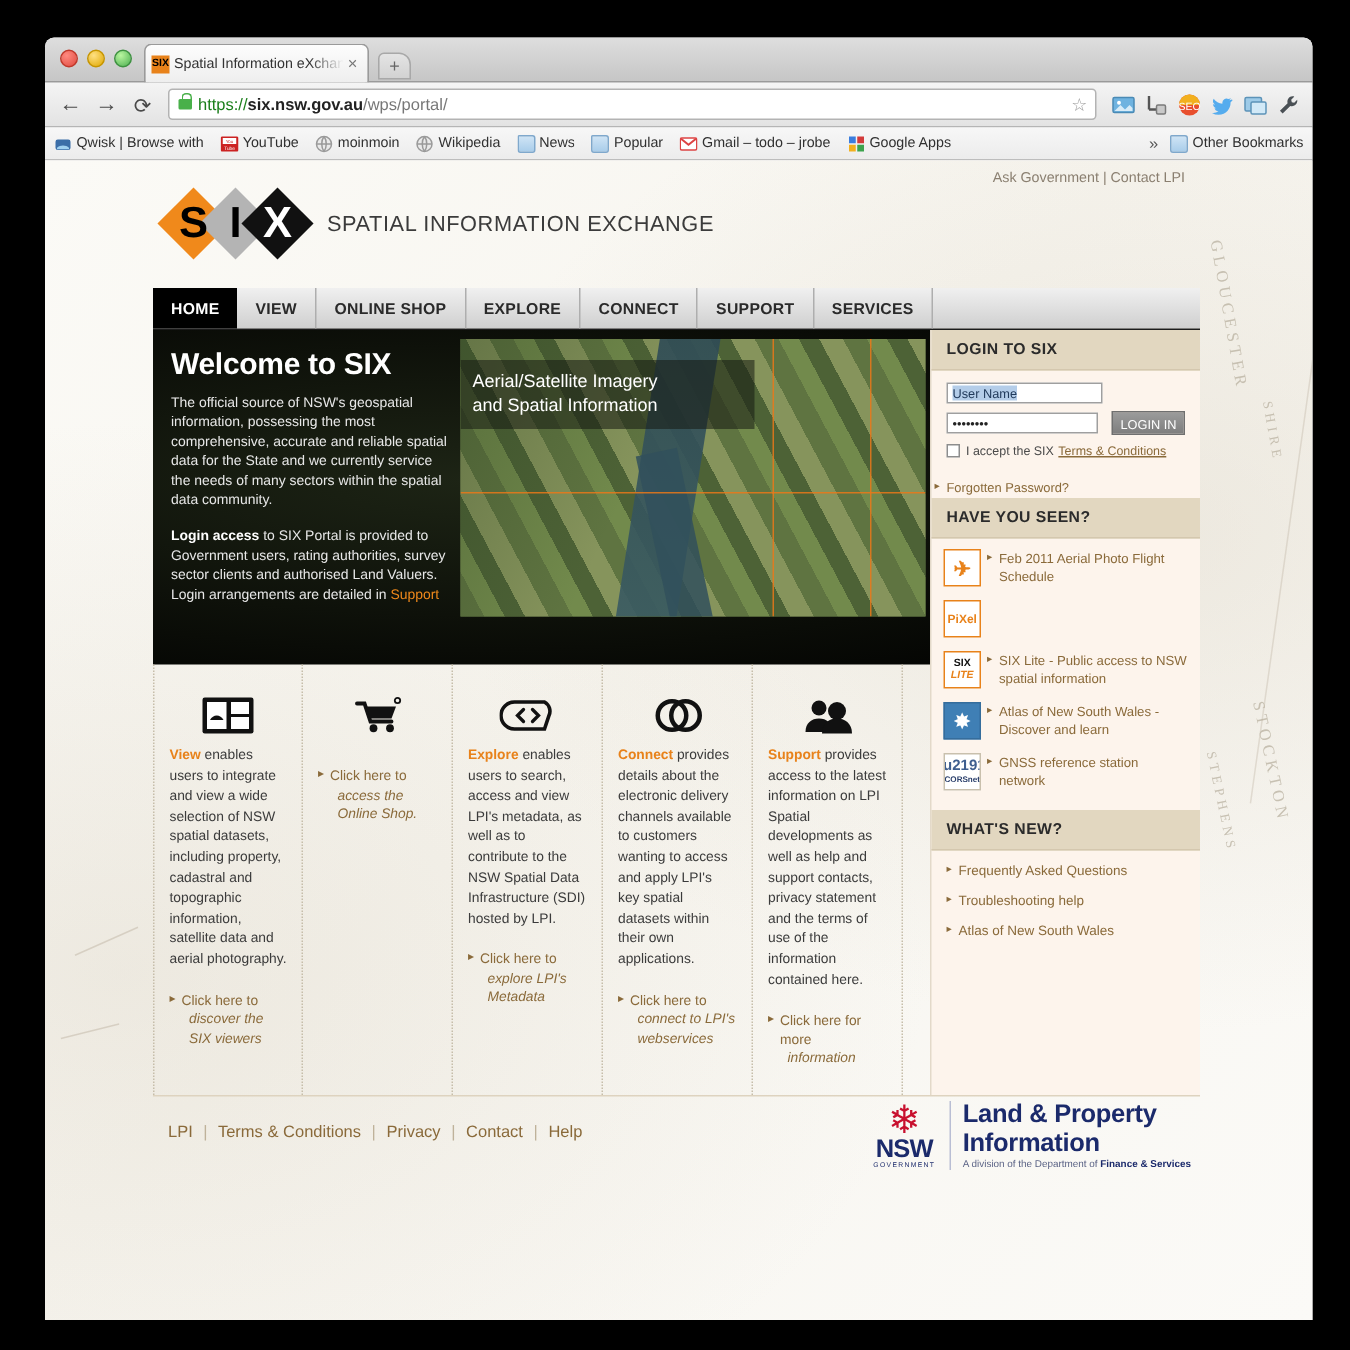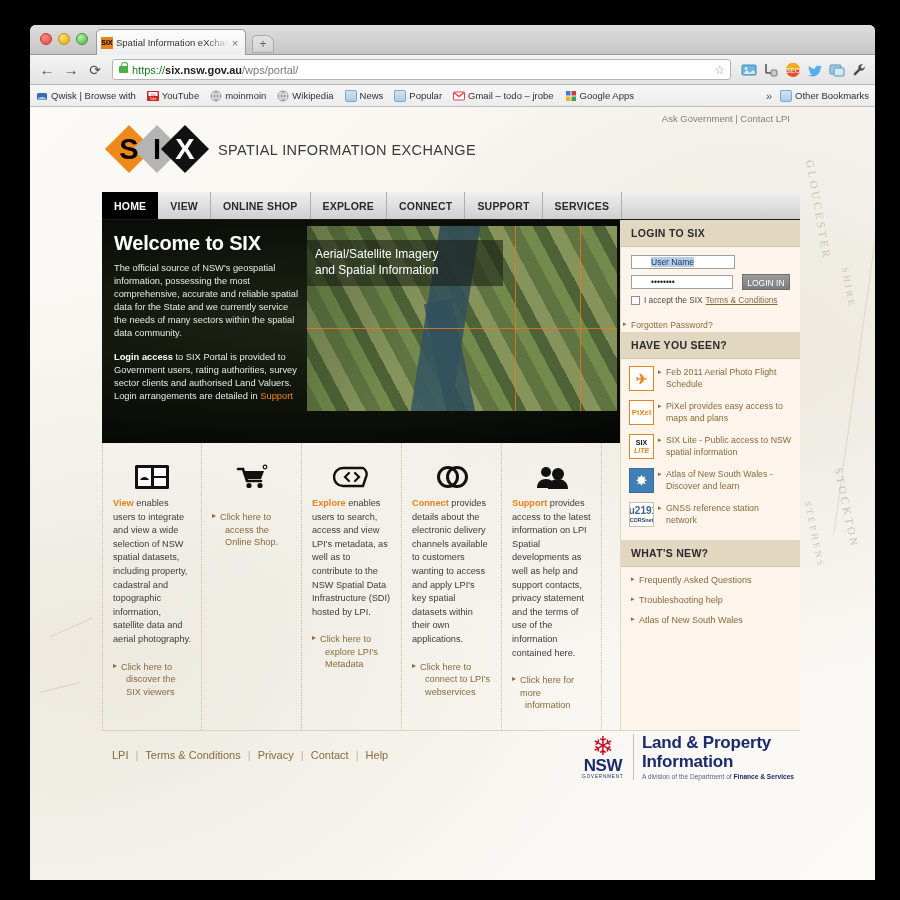--- a/index.html
+++ b/index.html
@@ -256,40 +256,40 @@
   .feat-body { font-size: 9.2px; line-height: 13.6px; color: #3b3b3b; }
   .feat-body .kw { color: #e8821a; font-weight: bold; }
   .feat-cta {
     margin-top: 14px; font-size: 9.2px; line-height: 12.5px;
     color: #8a6a3a; padding-left: 8px; position: relative;
   }
   .feat-cta::before {
     content: '\25B8'; position: absolute; left: 0; top: -1px;
     color: #8a6a3a; font-size: 8px;
   }
-  .feat-cta .l2 { display:block; padding-left: 5px; }
+  .feat-cta .l2 { display:block; padding-left: 5px; font-style: italic; }
 
   
   #rail {
     position: absolute; right: 0; top: 113px;
     width: 180px; height: 510px;
     background: #fdf4ec;
     border-left: 1px solid #e3d9c9;
   }
   .rail-head {
     background: #e2d7c0; color: #2b2b2b;
     font-size: 10.5px; font-weight: bold; letter-spacing: .3px;
     padding: 7px 10px; border-bottom: 1px solid #d4c7ae;
   }
   #login-box { padding: 8px 10px 8px 10px; }
   .login-row { display: flex; align-items: center; margin-bottom: 5px; }
   .tfield {
     width: 104px; height: 14px; background: #fff;
     border: 1px solid #9f9f9f; font-size: 8.5px;
-    padding: 0 19px; color: #222; line-height: 13px;
+    padding: 0 3px; color: #222; line-height: 13px;
   }
   #user-field { background: #fff; }
   #user-field .sel { background: #b4cde9; color: #213a5b; }
   #signin-btn {
     margin-left: 9px; width: 50px; height: 16px;
     background: linear-gradient(#9b9b9b,#7e7e7e);
     color: #fff; font-size: 8.5px; text-align: center; line-height: 16px;
     border: 1px solid #6f6f6f;
   }
   #accept-row { display: flex; align-items: center; font-size: 8.3px; color: #4a4a4a; margin-top: 3px; }
@@ -682,21 +682,20 @@
             <div class="rail-ico" style="border-color:#e8821a;">
               <span style="color:#e8821a;font-size:14px;line-height:14px;">✈</span>
             </div>
             <div class="rail-txt">Feb 2011 Aerial Photo Flight Schedule</div>
           </div>
 
           <div class="rail-item">
             <div class="rail-ico" style="border-color:#e8821a;">
               <span style="color:#e8821a;font-size:8px;">PiXel</span>
             </div>
-            <div class="rail-txt">PiXel provides easy access to maps and plans</div>
           </div>
 
           <div class="rail-item">
             <div class="rail-ico" style="flex-direction:column;border-color:#e8821a;">
               <span style="color:#111;font-size:7px;line-height:9px;">SIX</span>
               <span style="color:#e8821a;font-size:7px;line-height:8px;font-style:italic;">LITE</span>
             </div>
             <div class="rail-txt">SIX Lite - Public access to NSW spatial information</div>
           </div>
 

